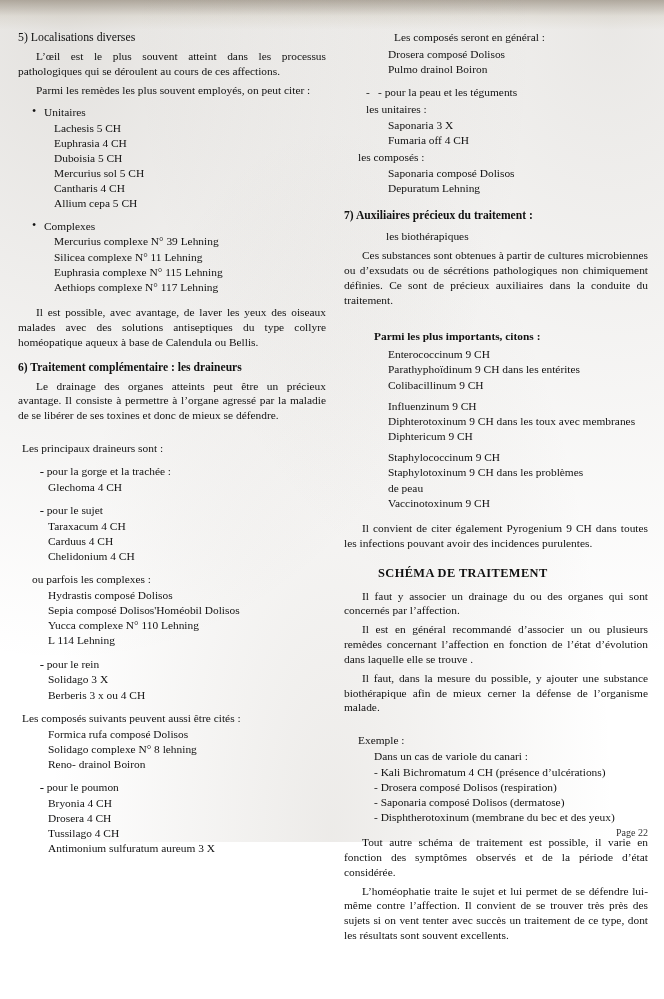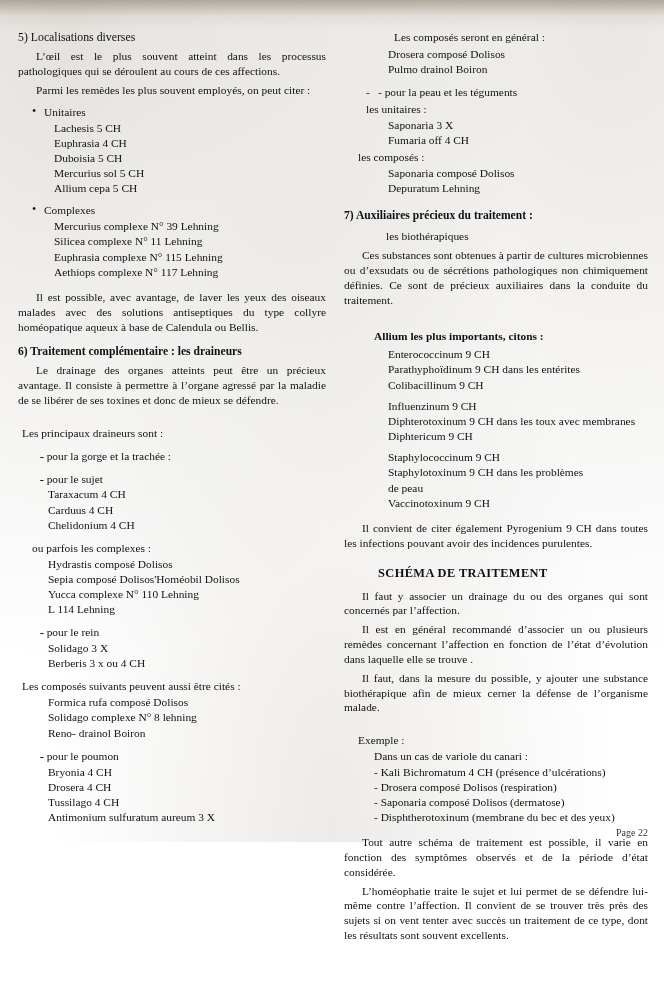--- a/index.html
+++ b/index.html
@@ -161,20 +161,21 @@
 
       <p class="para">L’œil est le plus souvent atteint dans les processus pathologiques qui se déroulent au cours de ces affections.</p>
       <p class="para">Parmi les remèdes les plus souvent employés, on peut citer :</p>
 
       <div class="bullet-head">Unitaires</div>
       <ul class="items">
         <li>Lachesis 5 CH</li>
         <li>Euphrasia 4 CH</li>
         <li>Duboisia 5 CH</li>
         <li>Mercurius sol 5 CH</li>
+        <li>Cantharis 4 CH</li>
         <li>Allium cepa 5 CH</li>
       </ul>
 
       <div class="bullet-head">Complexes</div>
       <ul class="items">
         <li>Mercurius complexe N° 39 Lehning</li>
         <li>Silicea complexe N° 11 Lehning</li>
         <li>Euphrasia complexe N° 115 Lehning</li>
         <li>Aethiops complexe N° 117 Lehning</li>
       </ul>
@@ -183,20 +184,23 @@
       <p class="para">Il est possible, avec avantage, de laver les yeux des oiseaux malades avec des solutions antiseptiques du type collyre homéopatique aqueux à base de Calendula ou Bellis.</p>
 
       <h2 class="sec-title">6) Traitement complémentaire : les draineurs</h2>
 
       <p class="para">Le drainage des organes atteints peut être un précieux avantage. Il consiste à permettre à l’organe agressé par la maladie de se libérer de ses toxines et donc de mieux se défendre.</p>
 
       <div class="spacer-sm"></div>
       <div class="plain-head" style="padding-left:4px;">Les principaux draineurs sont :</div>
 
       <div class="dash-head" style="padding-left:22px;">- pour la gorge et la trachée :</div>
+      <ul class="items indent-sm">
+        <li>Glechoma 4 CH</li>
+      </ul>
 
       <div class="dash-head" style="padding-left:22px;">- pour le sujet</div>
       <ul class="items indent-sm">
         <li>Taraxacum 4 CH</li>
         <li>Carduus 4 CH</li>
         <li>Chelidonium 4 CH</li>
       </ul>
 
       <div class="plain-head" style="padding-left:14px;">ou parfois les complexes :</div>
       <ul class="items indent-sm">
@@ -248,21 +252,21 @@
         <li>Saponaria composé Dolisos</li>
         <li>Depuratum Lehning</li>
       </ul>
 
       <h2 class="sec-title" style="margin-top:12px;">7) Auxiliaires précieux du traitement :</h2>
 
       <div class="sub-italic" style="font-weight:normal;">les biothérapiques</div>
       <p class="para">Ces substances sont obtenues à partir de cultures microbiennes ou d’exsudats ou de sécrétions pathologiques non chimiquement définies. Ce sont de précieux auxiliaires dans la conduite du traitement.</p>
 
       <div class="spacer-sm"></div>
-      <div class="blocktitle b">Allium les plus importants, citons :</div>
+      <div class="blocktitle b">Parmi les plus importants, citons :</div>
       <ul class="items indent-lg">
         <li>Enterococcinum 9 CH</li>
         <li class="wrap">Parathyphoïdinum 9 CH dans les entérites</li>
         <li>Colibacillinum 9 CH</li>
       </ul>
 
       <div class="spacer-sm"></div>
       <ul class="items indent-lg">
         <li>Influenzinum 9 CH</li>
         <li class="wrap">Diphterotoxinum 9 CH dans les toux avec membranes</li>

